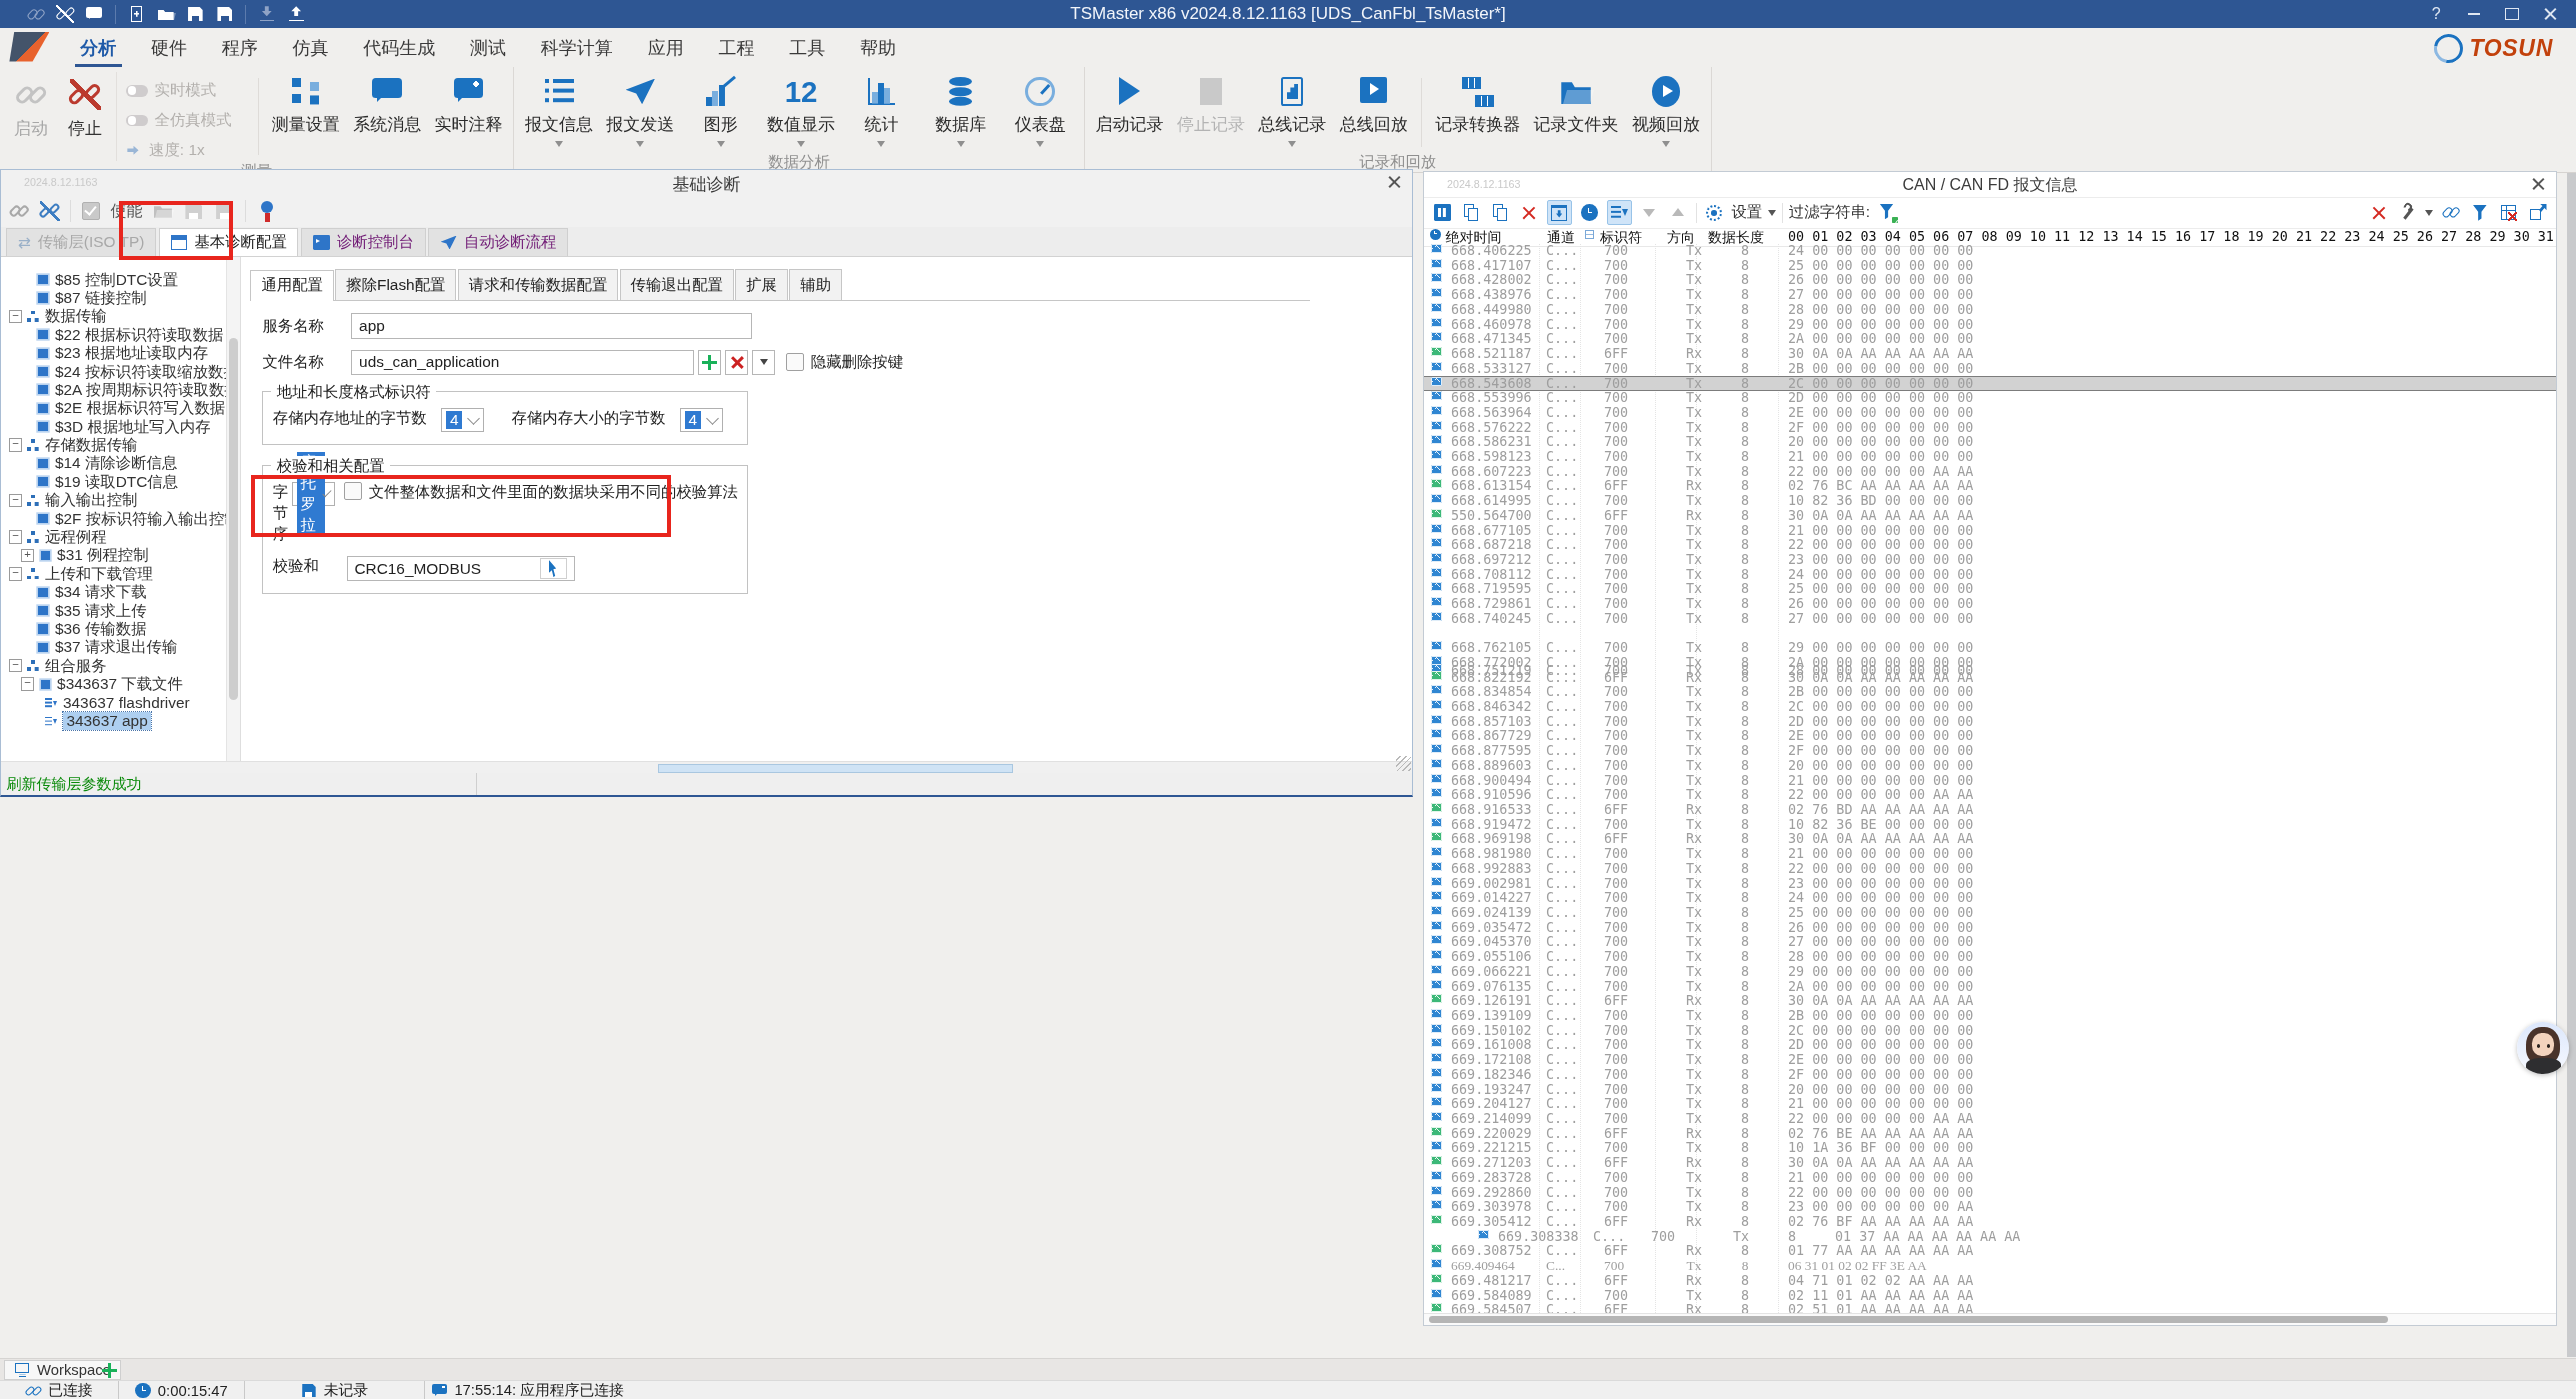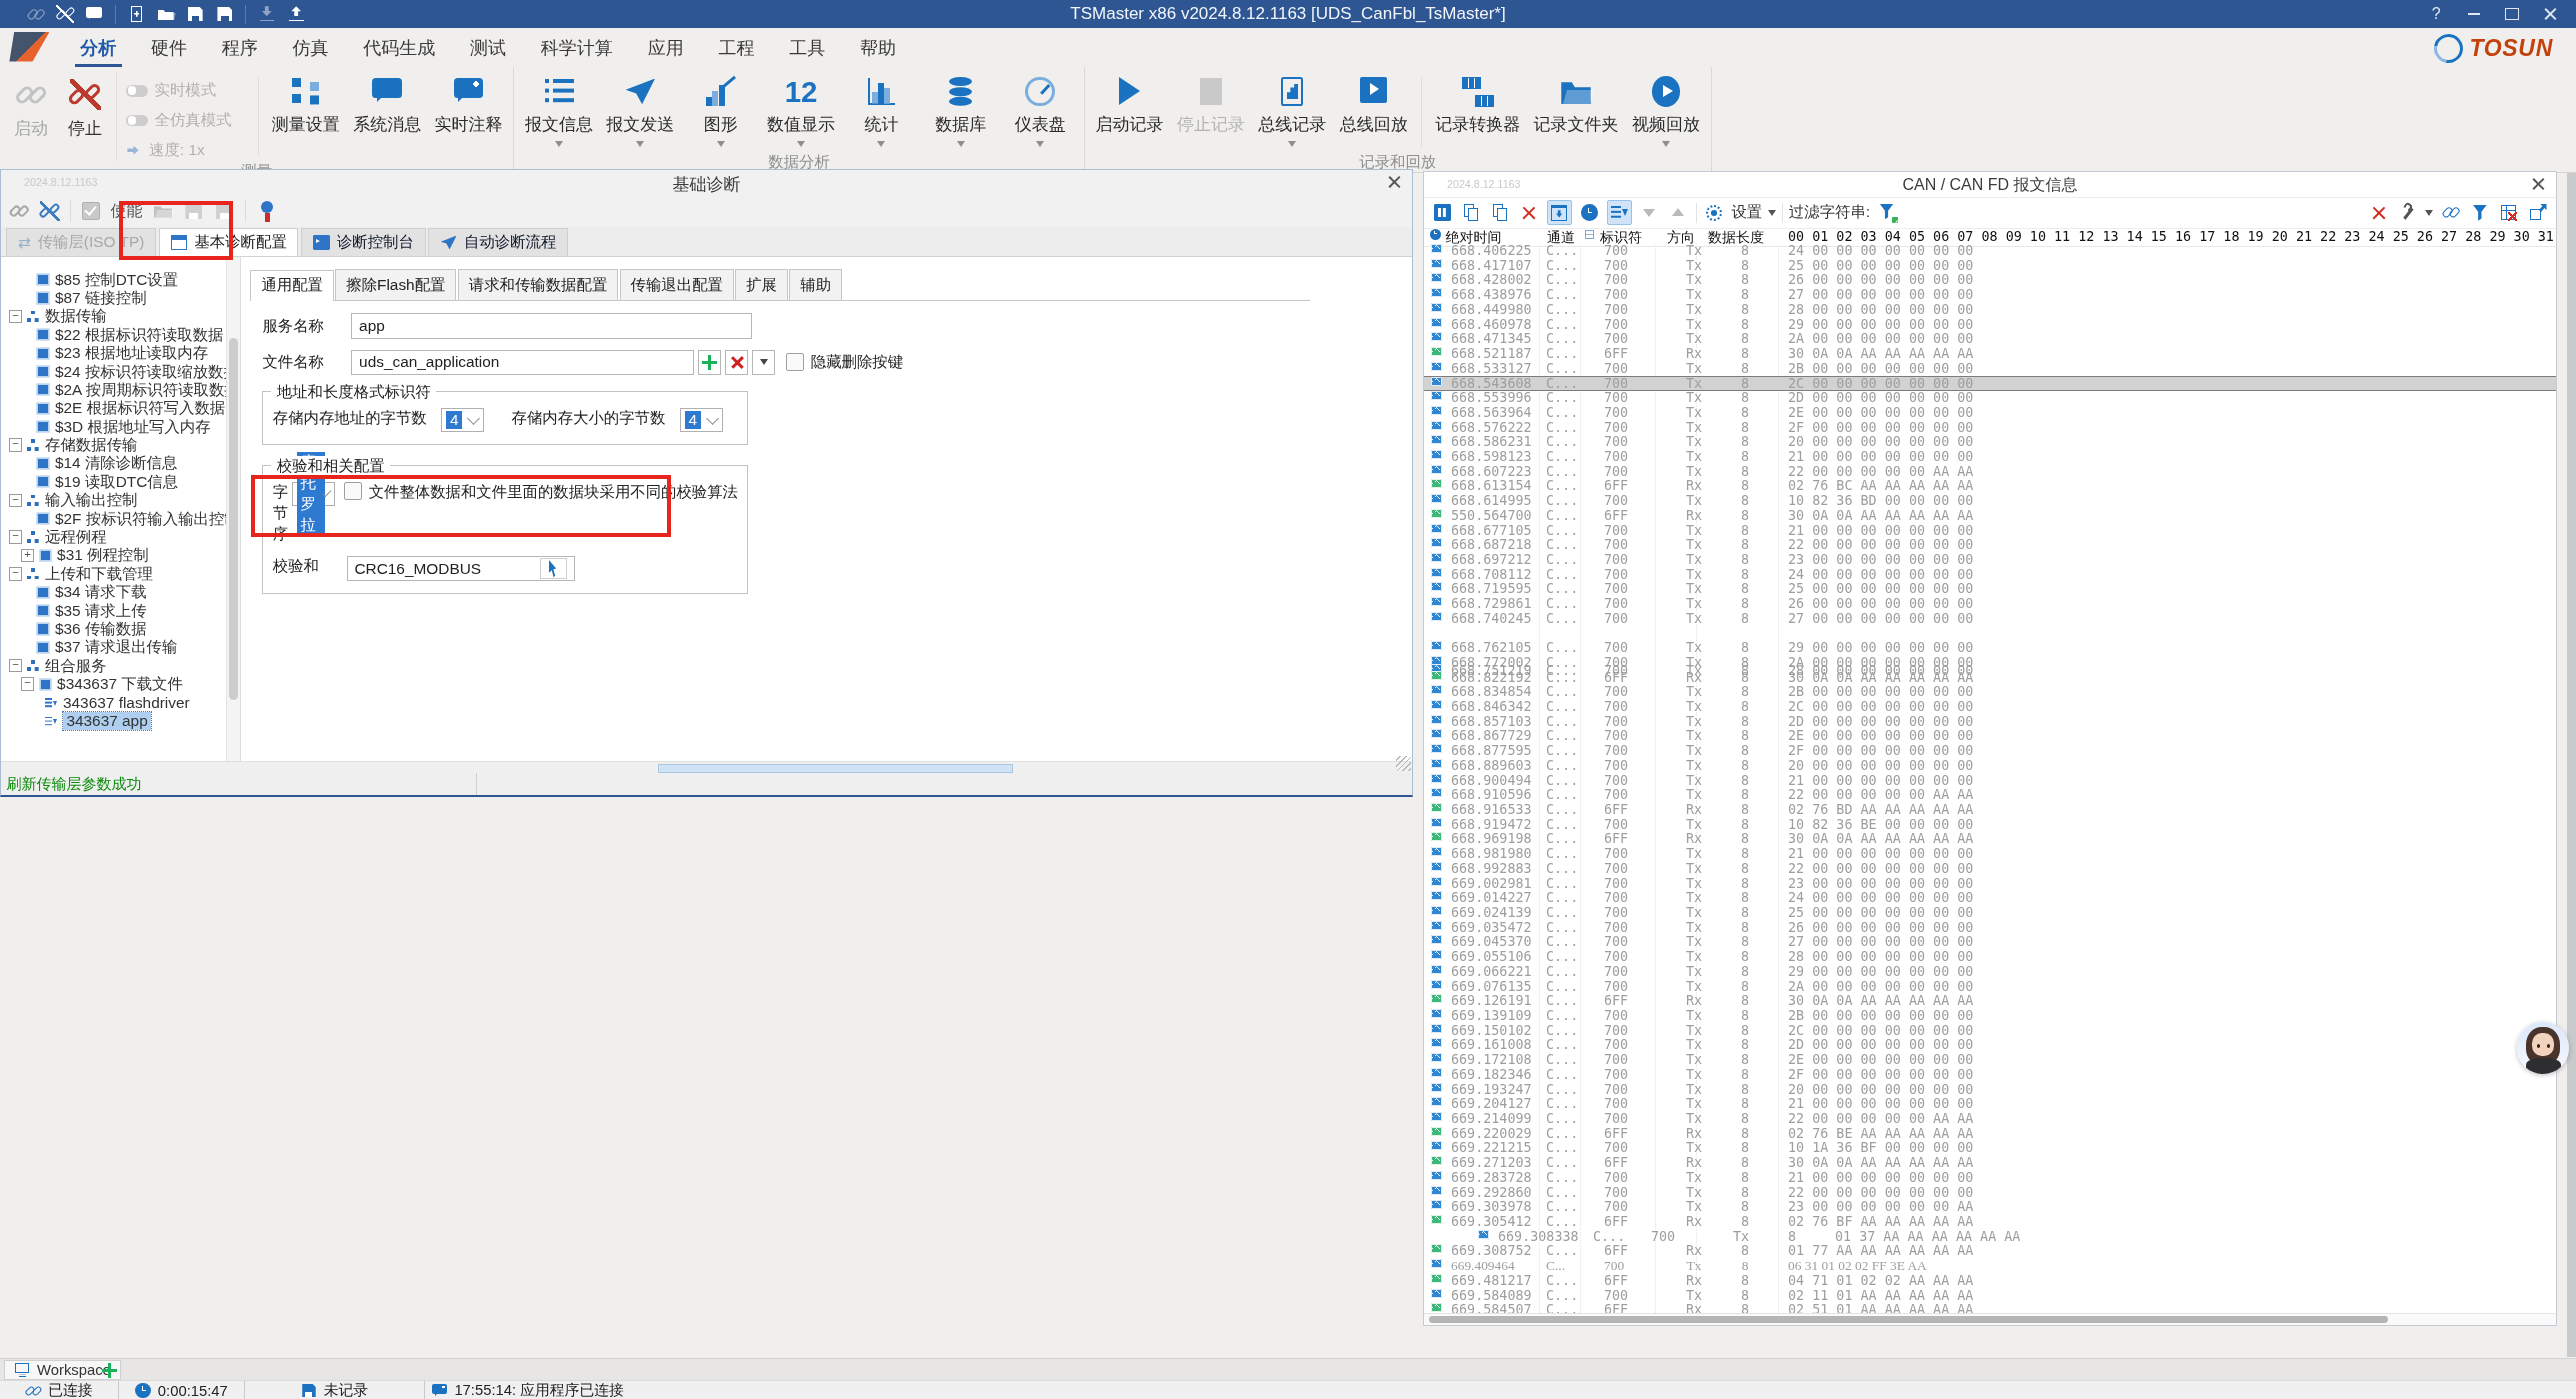--- a/index.html
+++ b/index.html
@@ -171,21 +171,21 @@
   .dlg-title .cap{position:absolute;left:0;right:0;top:3.4px;text-align:center;font-size:17px;color:#3c3c3c}
   .xbtn{position:absolute;right:10.7px;top:5.4px;width:14.8px;height:14.8px}
   .xbtn::before,.xbtn::after{content:"";position:absolute;left:0;top:6px;width:14.8px;height:2px;background:#555}
   .xbtn::before{transform:rotate(45deg)}.xbtn::after{transform:rotate(-45deg)}
   .dlg-toolbar{height:31px;display:flex;align-items:center;gap:10.7px;padding-left:8px;font-size:16px;color:#555}
   .tb-sep{width:0.7px;height:21.5px;background:#dcdcdc}
   .cb{width:16px;height:16px;border:1.3px solid #a0a0a0;border-radius:2px;background:#fafafa;position:relative;flex:none}
   .cb.checked{background:#c9c9c9;border-color:#b0b0b0}
   .cb.checked::after{content:"";position:absolute;left:4px;top:1.3px;width:5.4px;height:8.7px;border-right:2px solid #fff;border-bottom:2px solid #fff;transform:rotate(40deg)}
   .dlg-tabs{height:29.5px;background:#ededed;display:flex;align-items:flex-end;gap:2.7px;padding-left:5.4px;border-bottom:0.7px solid #d2d2d2}
-  .dtab{height:27px;display:flex;align-items:center;gap:6.7px;padding:0 10.7px;font-size:15.4px;color:#0f172a;
+  .dtab{height:27px;display:flex;align-items:center;gap:6.7px;padding:0 10.7px;font-size:15.4px;color:#701a75;
         background:#e2e2e2;border:0.7px solid #cfcfcf;border-bottom:none;white-space:nowrap}
   .dtab.active{background:#fff;color:#222}
   .dtab.disabled{color:#a8a8a8}
   .dlg-content{position:absolute;left:0;top:87px;right:0;bottom:33px;background:#fff;display:flex}
   .tree{width:239px;flex:none;position:relative;border-right:0.7px solid #dedede;padding-top:13.4px;font-size:15.4px;color:#222;overflow:hidden}
   .titem{height:18.4px;display:flex;align-items:center;white-space:nowrap}
   .titem .box{width:11.4px;height:11.4px;border:0.7px solid #9a9a9a;background:#fff;margin-right:4.7px;flex:none;
               font-size:11.4px;line-height:9.4px;text-align:center;color:#555}
   .titem .spacer{width:16px;flex:none}
   .titem .ticon{font-size:12px;margin-right:6px;color:#2d6fb8}

